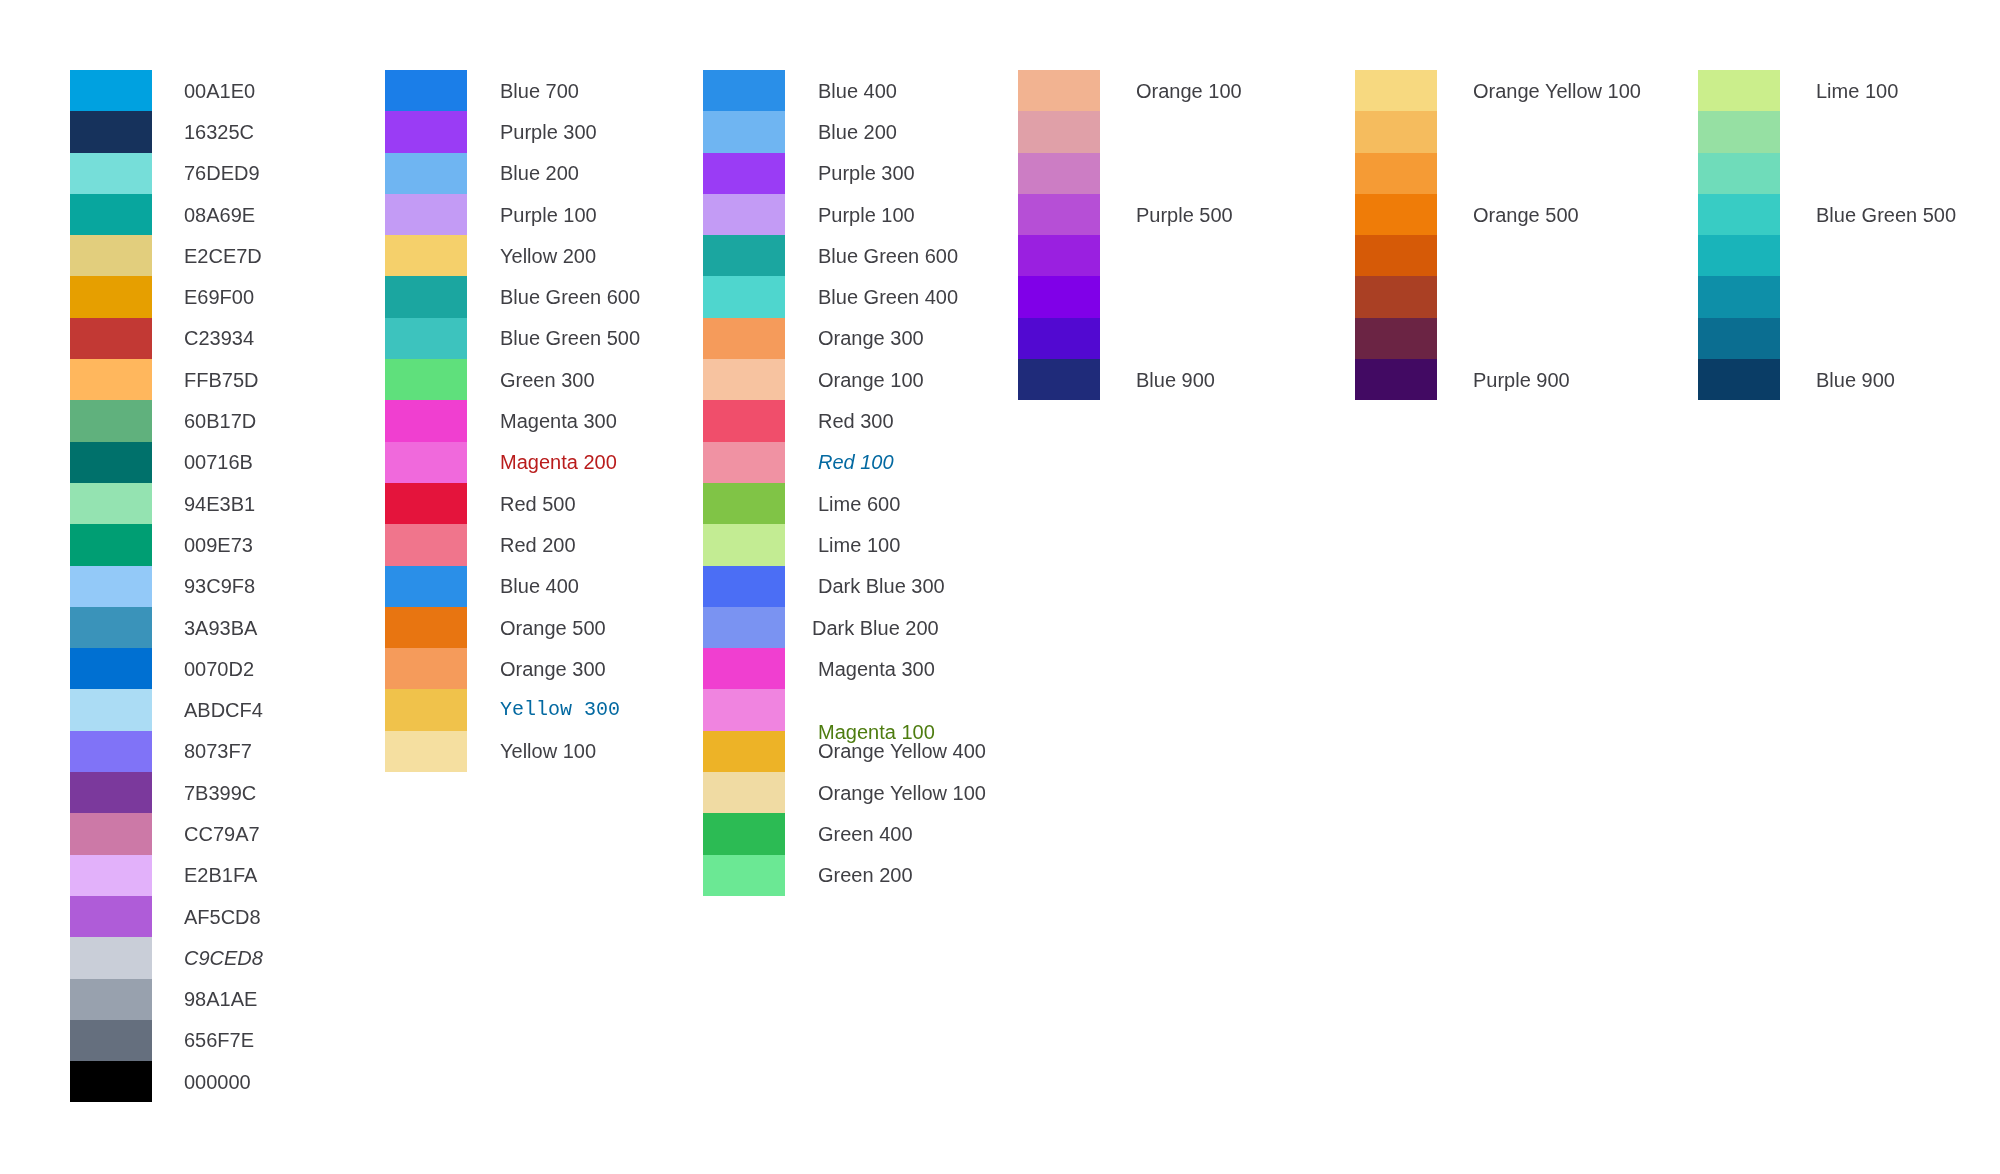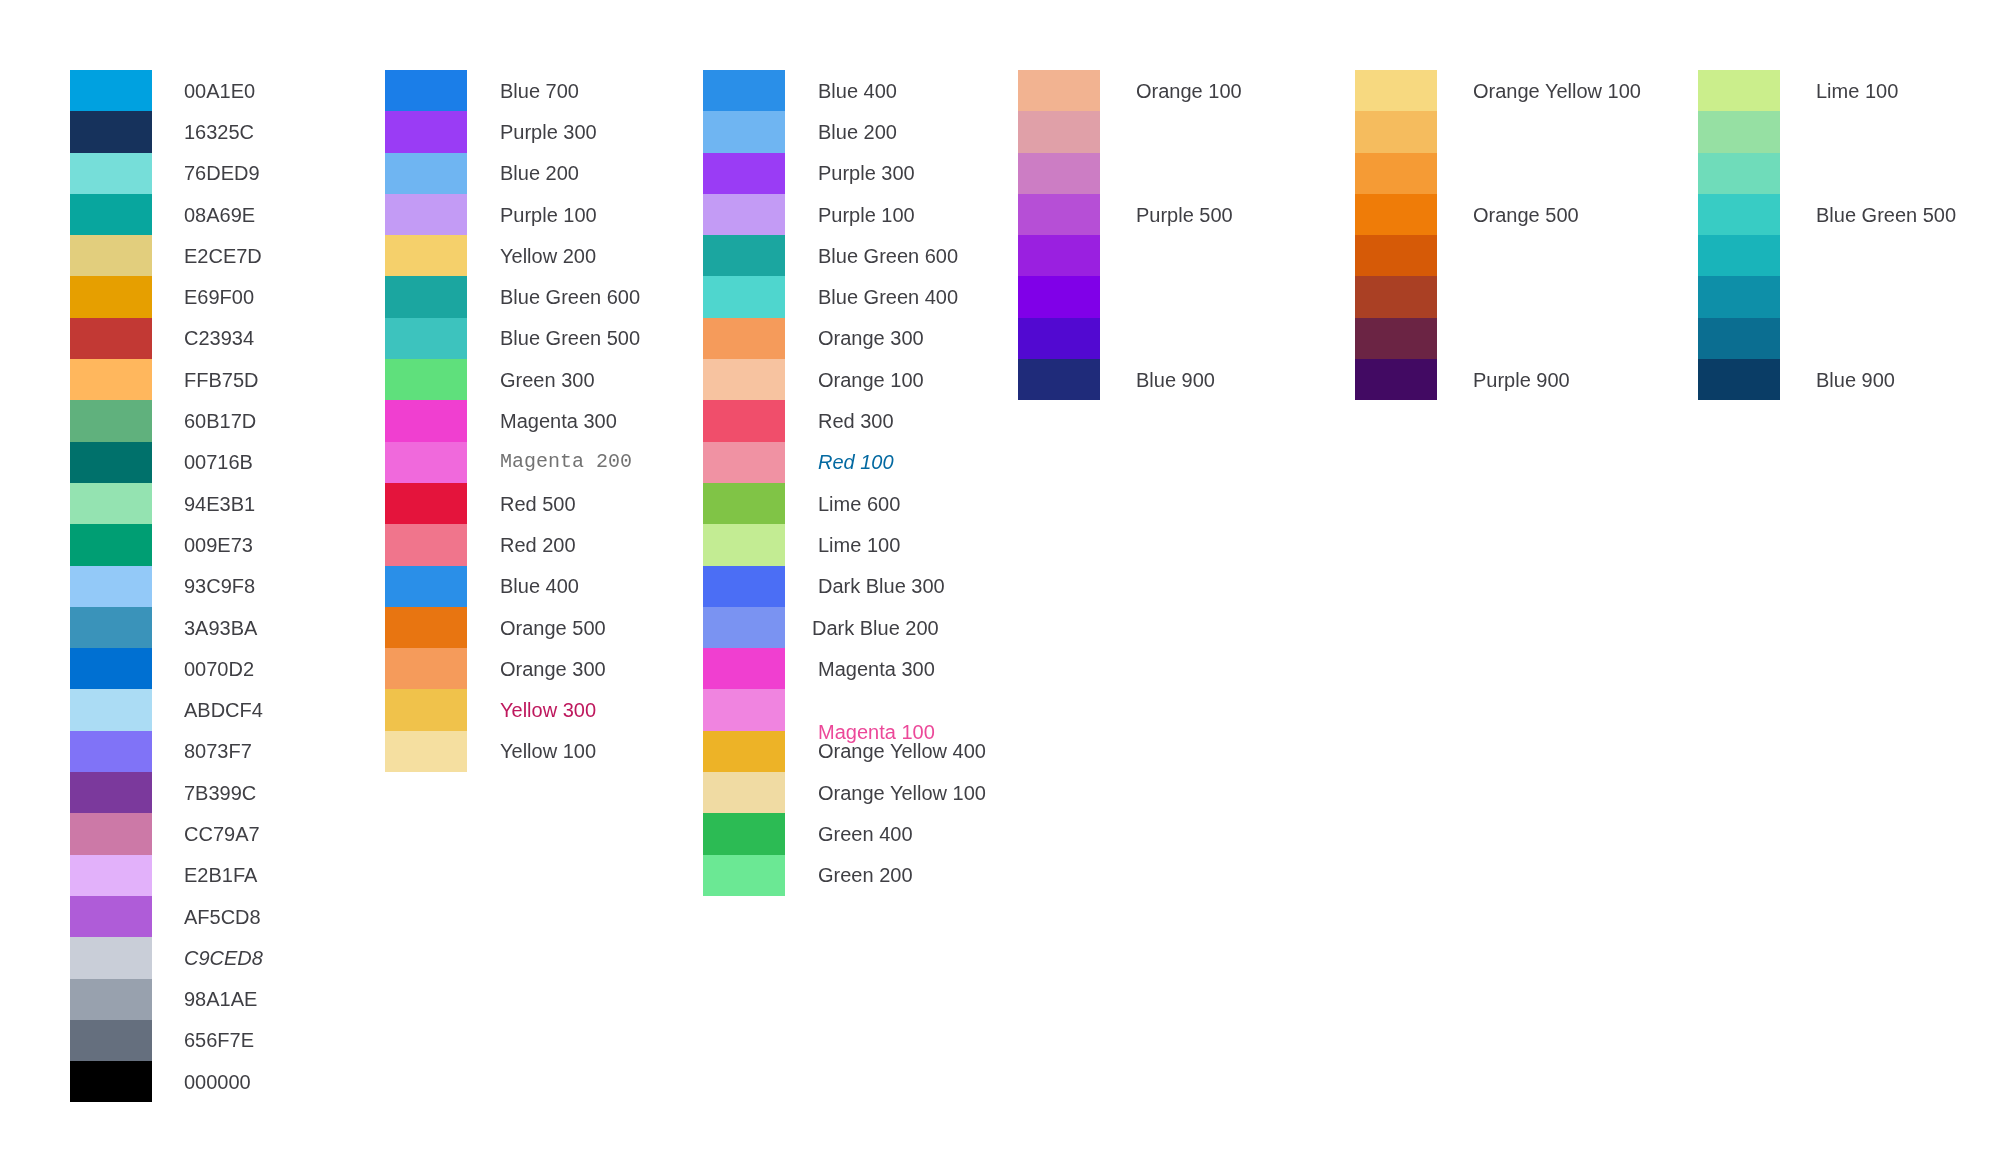--- a/index.html
+++ b/index.html
@@ -199,21 +199,21 @@
       <div class="swatch-row">
         <div class="swatch-chip" style="background: rgb(95, 224, 124);"></div>
         <div class="swatch-label" style="color: rgb(63, 63, 68);">Green 300</div>
       </div>
       <div class="swatch-row">
         <div class="swatch-chip" style="background: rgb(240, 63, 208);"></div>
         <div class="swatch-label" style="color: rgb(63, 63, 68);">Magenta 300</div>
       </div>
       <div class="swatch-row">
         <div class="swatch-chip" style="background: rgb(240, 105, 220);"></div>
-        <div class="swatch-label" style="color: #737373; font-family: Liberation Mono, monospace;">Magenta 200</div>
+        <div class="swatch-label" style="color: #b91c1c;">Magenta 200</div>
       </div>
       <div class="swatch-row">
         <div class="swatch-chip" style="background: rgb(228, 20, 60);"></div>
         <div class="swatch-label" style="color: rgb(63, 63, 68);">Red 500</div>
       </div>
       <div class="swatch-row">
         <div class="swatch-chip" style="background: rgb(240, 117, 140);"></div>
         <div class="swatch-label" style="color: rgb(63, 63, 68);">Red 200</div>
       </div>
       <div class="swatch-row">
@@ -223,21 +223,21 @@
       <div class="swatch-row">
         <div class="swatch-chip" style="background: rgb(232, 117, 17);"></div>
         <div class="swatch-label" style="color: rgb(63, 63, 68);">Orange 500</div>
       </div>
       <div class="swatch-row">
         <div class="swatch-chip" style="background: rgb(245, 155, 91);"></div>
         <div class="swatch-label" style="color: rgb(63, 63, 68);">Orange 300</div>
       </div>
       <div class="swatch-row">
         <div class="swatch-chip" style="background: rgb(240, 194, 75);"></div>
-        <div class="swatch-label" style="color: #be185d;">Yellow 300</div>
+        <div class="swatch-label" style="color: #0369a1; font-family: Liberation Mono, monospace;">Yellow 300</div>
       </div>
       <div class="swatch-row">
         <div class="swatch-chip" style="background: rgb(245, 223, 160);"></div>
         <div class="swatch-label" style="color: rgb(63, 63, 68);">Yellow 100</div>
       </div>
     </div>
     <div class="palette-column col-token" id="column-3">
       <div class="swatch-row">
         <div class="swatch-chip" style="background: rgb(42, 143, 232);"></div>
         <div class="swatch-label" style="color: rgb(63, 63, 68);">Blue 400</div>
@@ -293,21 +293,21 @@
       <div class="swatch-row">
         <div class="swatch-chip" style="background: rgb(122, 147, 242);"></div>
         <div class="swatch-label" style="color: rgb(63, 63, 68); margin-left: 27px;">Dark Blue 200</div>
       </div>
       <div class="swatch-row">
         <div class="swatch-chip" style="background: rgb(240, 63, 208);"></div>
         <div class="swatch-label" style="color: rgb(63, 63, 68);">Magenta 300</div>
       </div>
       <div class="swatch-row">
         <div class="swatch-chip" style="background: rgb(240, 132, 224);"></div>
-        <div class="swatch-label" style="color: #ec4899; margin-top: 44px;">Magenta 100</div>
+        <div class="swatch-label" style="color: #4d7c0f; margin-top: 44px;">Magenta 100</div>
       </div>
       <div class="swatch-row">
         <div class="swatch-chip" style="background: rgb(237, 179, 39);"></div>
         <div class="swatch-label" style="color: rgb(63, 63, 68);">Orange Yellow 400</div>
       </div>
       <div class="swatch-row">
         <div class="swatch-chip" style="background: rgb(240, 219, 163);"></div>
         <div class="swatch-label" style="color: rgb(63, 63, 68);">Orange Yellow 100</div>
       </div>
       <div class="swatch-row">

